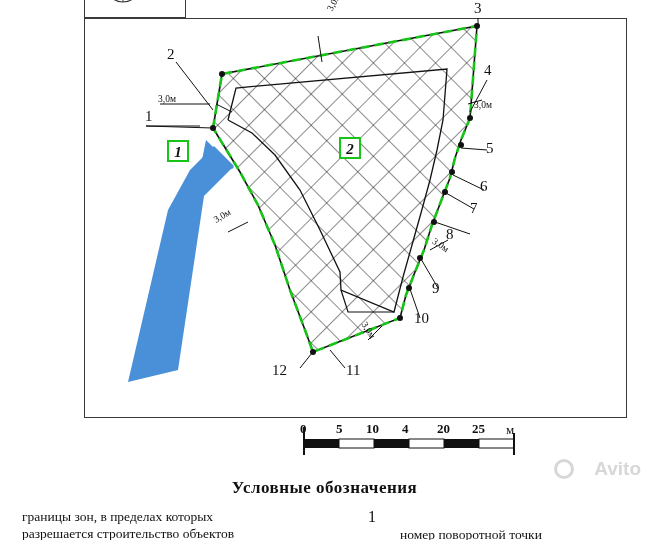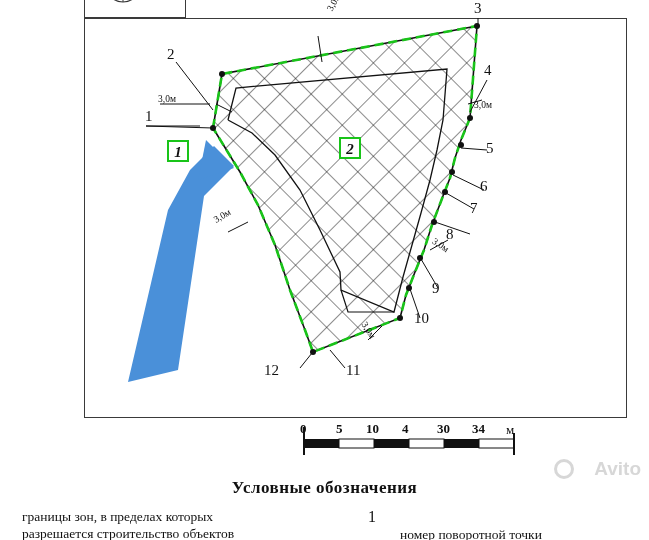--- a/index.html
+++ b/index.html
@@ -249,21 +249,21 @@
   <div class="lbl pt-num abs" style="left:167px; top:46px;">2</div>
   <div class="lbl pt-num abs" style="left:474px; top:0px;">3</div>
   <div class="lbl pt-num abs" style="left:484px; top:62px;">4</div>
   <div class="lbl pt-num abs" style="left:486px; top:140px;">5</div>
   <div class="lbl pt-num abs" style="left:480px; top:178px;">6</div>
   <div class="lbl pt-num abs" style="left:470px; top:200px;">7</div>
   <div class="lbl pt-num abs" style="left:446px; top:226px;">8</div>
   <div class="lbl pt-num abs" style="left:432px; top:280px;">9</div>
   <div class="lbl pt-num abs" style="left:414px; top:310px;">10</div>
   <div class="lbl pt-num abs" style="left:346px; top:362px;">11</div>
-  <div class="lbl pt-num abs" style="left:264px; top:362px;">12</div>
+  <div class="lbl pt-num abs" style="left:272px; top:362px;">12</div>
 
   <div class="zone-box" style="left:167px; top:140px;">1</div>
   <div class="zone-box" style="left:339px; top:137px;">2</div>
 
   <div class="lbl dim rot-a abs" style="left:325px; top:8px;">3,0м</div>
   <div class="lbl dim abs" style="left:158px; top:94px;">3,0м</div>
   <div class="lbl dim abs" style="left:474px; top:100px;">3,0м</div>
   <div class="lbl dim rot-b abs" style="left:212px; top:216px;">3,0м</div>
   <div class="lbl dim rot-c abs" style="left:436px; top:236px;">3,0м</div>
   <div class="lbl dim rot-d abs" style="left:368px; top:320px;">3,0м</div>
@@ -276,22 +276,22 @@
       <rect x="74" y="14" width="35" height="9" fill="#111"></rect>
       <rect x="109" y="14" width="35" height="9" fill="#fff" stroke="#111" stroke-width="1"></rect>
       <rect x="144" y="14" width="35" height="9" fill="#111"></rect>
       <rect x="179" y="14" width="35" height="9" fill="#fff" stroke="#111" stroke-width="1"></rect>
       <line x1="214" y1="8" x2="214" y2="30" stroke="#111" stroke-width="2"></line>
     </svg>
     <div class="scale-tick-lbl" style="left:0px; top:-4px;">0</div>
     <div class="scale-tick-lbl" style="left:36px; top:-4px;">5</div>
     <div class="scale-tick-lbl" style="left:66px; top:-4px;">10</div>
     <div class="scale-tick-lbl" style="left:102px; top:-4px;">4</div>
-    <div class="scale-tick-lbl" style="left:137px; top:-4px;">30</div>
-    <div class="scale-tick-lbl" style="left:172px; top:-4px;">34</div>
+    <div class="scale-tick-lbl" style="left:137px; top:-4px;">20</div>
+    <div class="scale-tick-lbl" style="left:172px; top:-4px;">25</div>
     <div class="scale-tick-lbl" style="left:206px; top:-3px; font-weight:400;">м</div>
   </div>
 
   <div class="abs" id="legend-title">Условные обозначения</div>
   <div class="abs legend-text" id="legend-left">границы зон, в пределах которых разрешается строительство объектов</div>
   <div class="abs" id="legend-right-num">1</div>
   <div class="abs" id="legend-right-text">номер поворотной точки</div>
 
   <div class="abs" id="watermark">
     <div class="wm-ring"></div>

